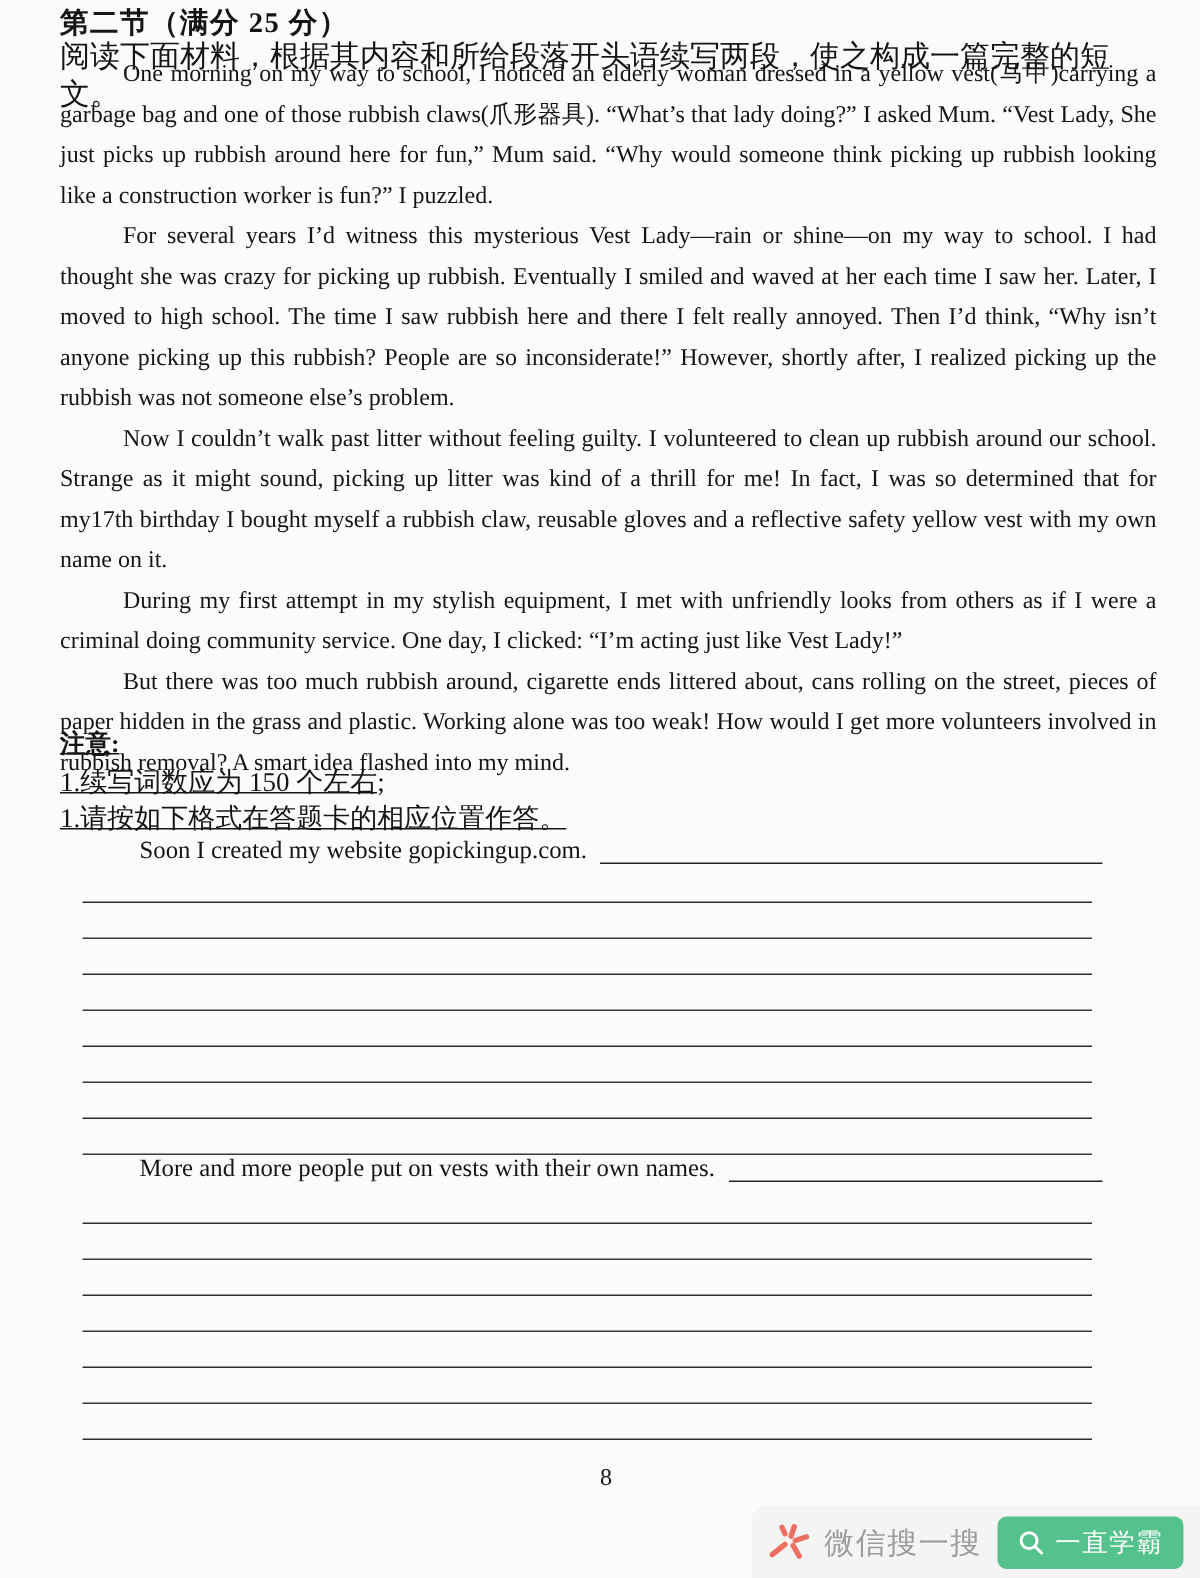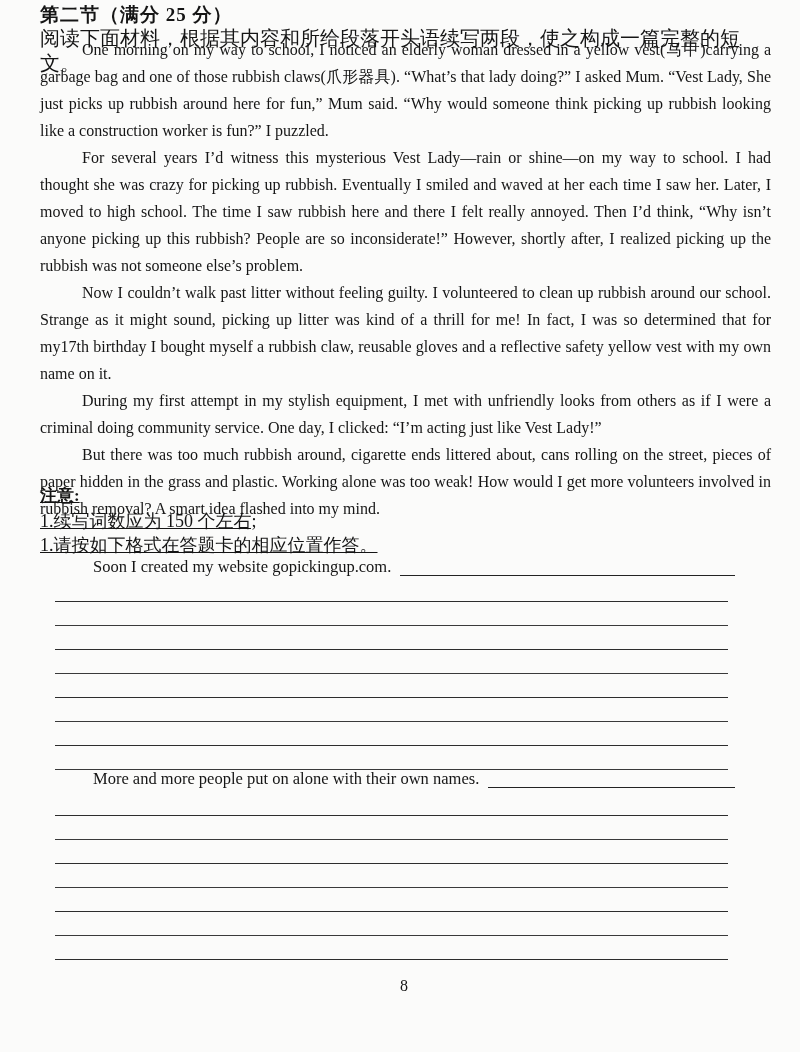--- a/index.html
+++ b/index.html
@@ -107,30 +107,53 @@
       <div class="rule-line"></div>
       <div class="rule-line"></div>
       <div class="rule-line"></div>
       <div class="rule-line"></div>
       <div class="rule-line"></div>
       <div class="rule-line"></div>
       <div class="rule-line"></div>
     </div>
 
   <div class="answer-opening answer-opening-2">
-    <span class="opening-text">More and more people put on alone with their own names.</span>
+    <span class="opening-text">More and more people put on vests with their own names.</span>
     <span class="blank"></span>
   </div>
 
   <div class="ruled-lines ruled-lines-2">
       <div class="rule-line"></div>
       <div class="rule-line"></div>
       <div class="rule-line"></div>
       <div class="rule-line"></div>
       <div class="rule-line"></div>
       <div class="rule-line"></div>
       <div class="rule-line"></div>
     </div>
 
   <div class="page-number">8</div>
 
+  <div class="watermark">
+    <span class="wm-burst">
+      <svg width="27" height="27" viewBox="0 0 27 27">
+        <g stroke="#ee6f63" stroke-width="3.6" stroke-linecap="round" fill="none" transform="rotate(8 13.5 13.5)">
+          <line x1="7" y1="4" x2="9.5" y2="8"></line>
+          <line x1="15" y1="2.5" x2="13.8" y2="9"></line>
+          <line x1="24" y1="8" x2="17" y2="11.5"></line>
+          <line x1="3" y1="23" x2="10.5" y2="15"></line>
+          <line x1="16" y1="15" x2="21" y2="21.5"></line>
+        </g>
+      </svg>
+    </span>
+    <span class="wm-text">微信搜一搜</span>
+    <button class="wm-button">
+      <span style="display:flex;">
+        <svg width="19" height="19" viewBox="0 0 20 20">
+          <circle cx="8.5" cy="8.5" r="5.6" stroke="#ffffff" stroke-width="2.1" fill="none"></circle>
+          <line x1="12.9" y1="12.9" x2="17.2" y2="17.2" stroke="#ffffff" stroke-width="2.1" stroke-linecap="round"></line>
+        </svg>
+      </span>
+      <span>一直学霸</span>
+    </button>
+  </div>
 
 </div>
 
 </body></html>

